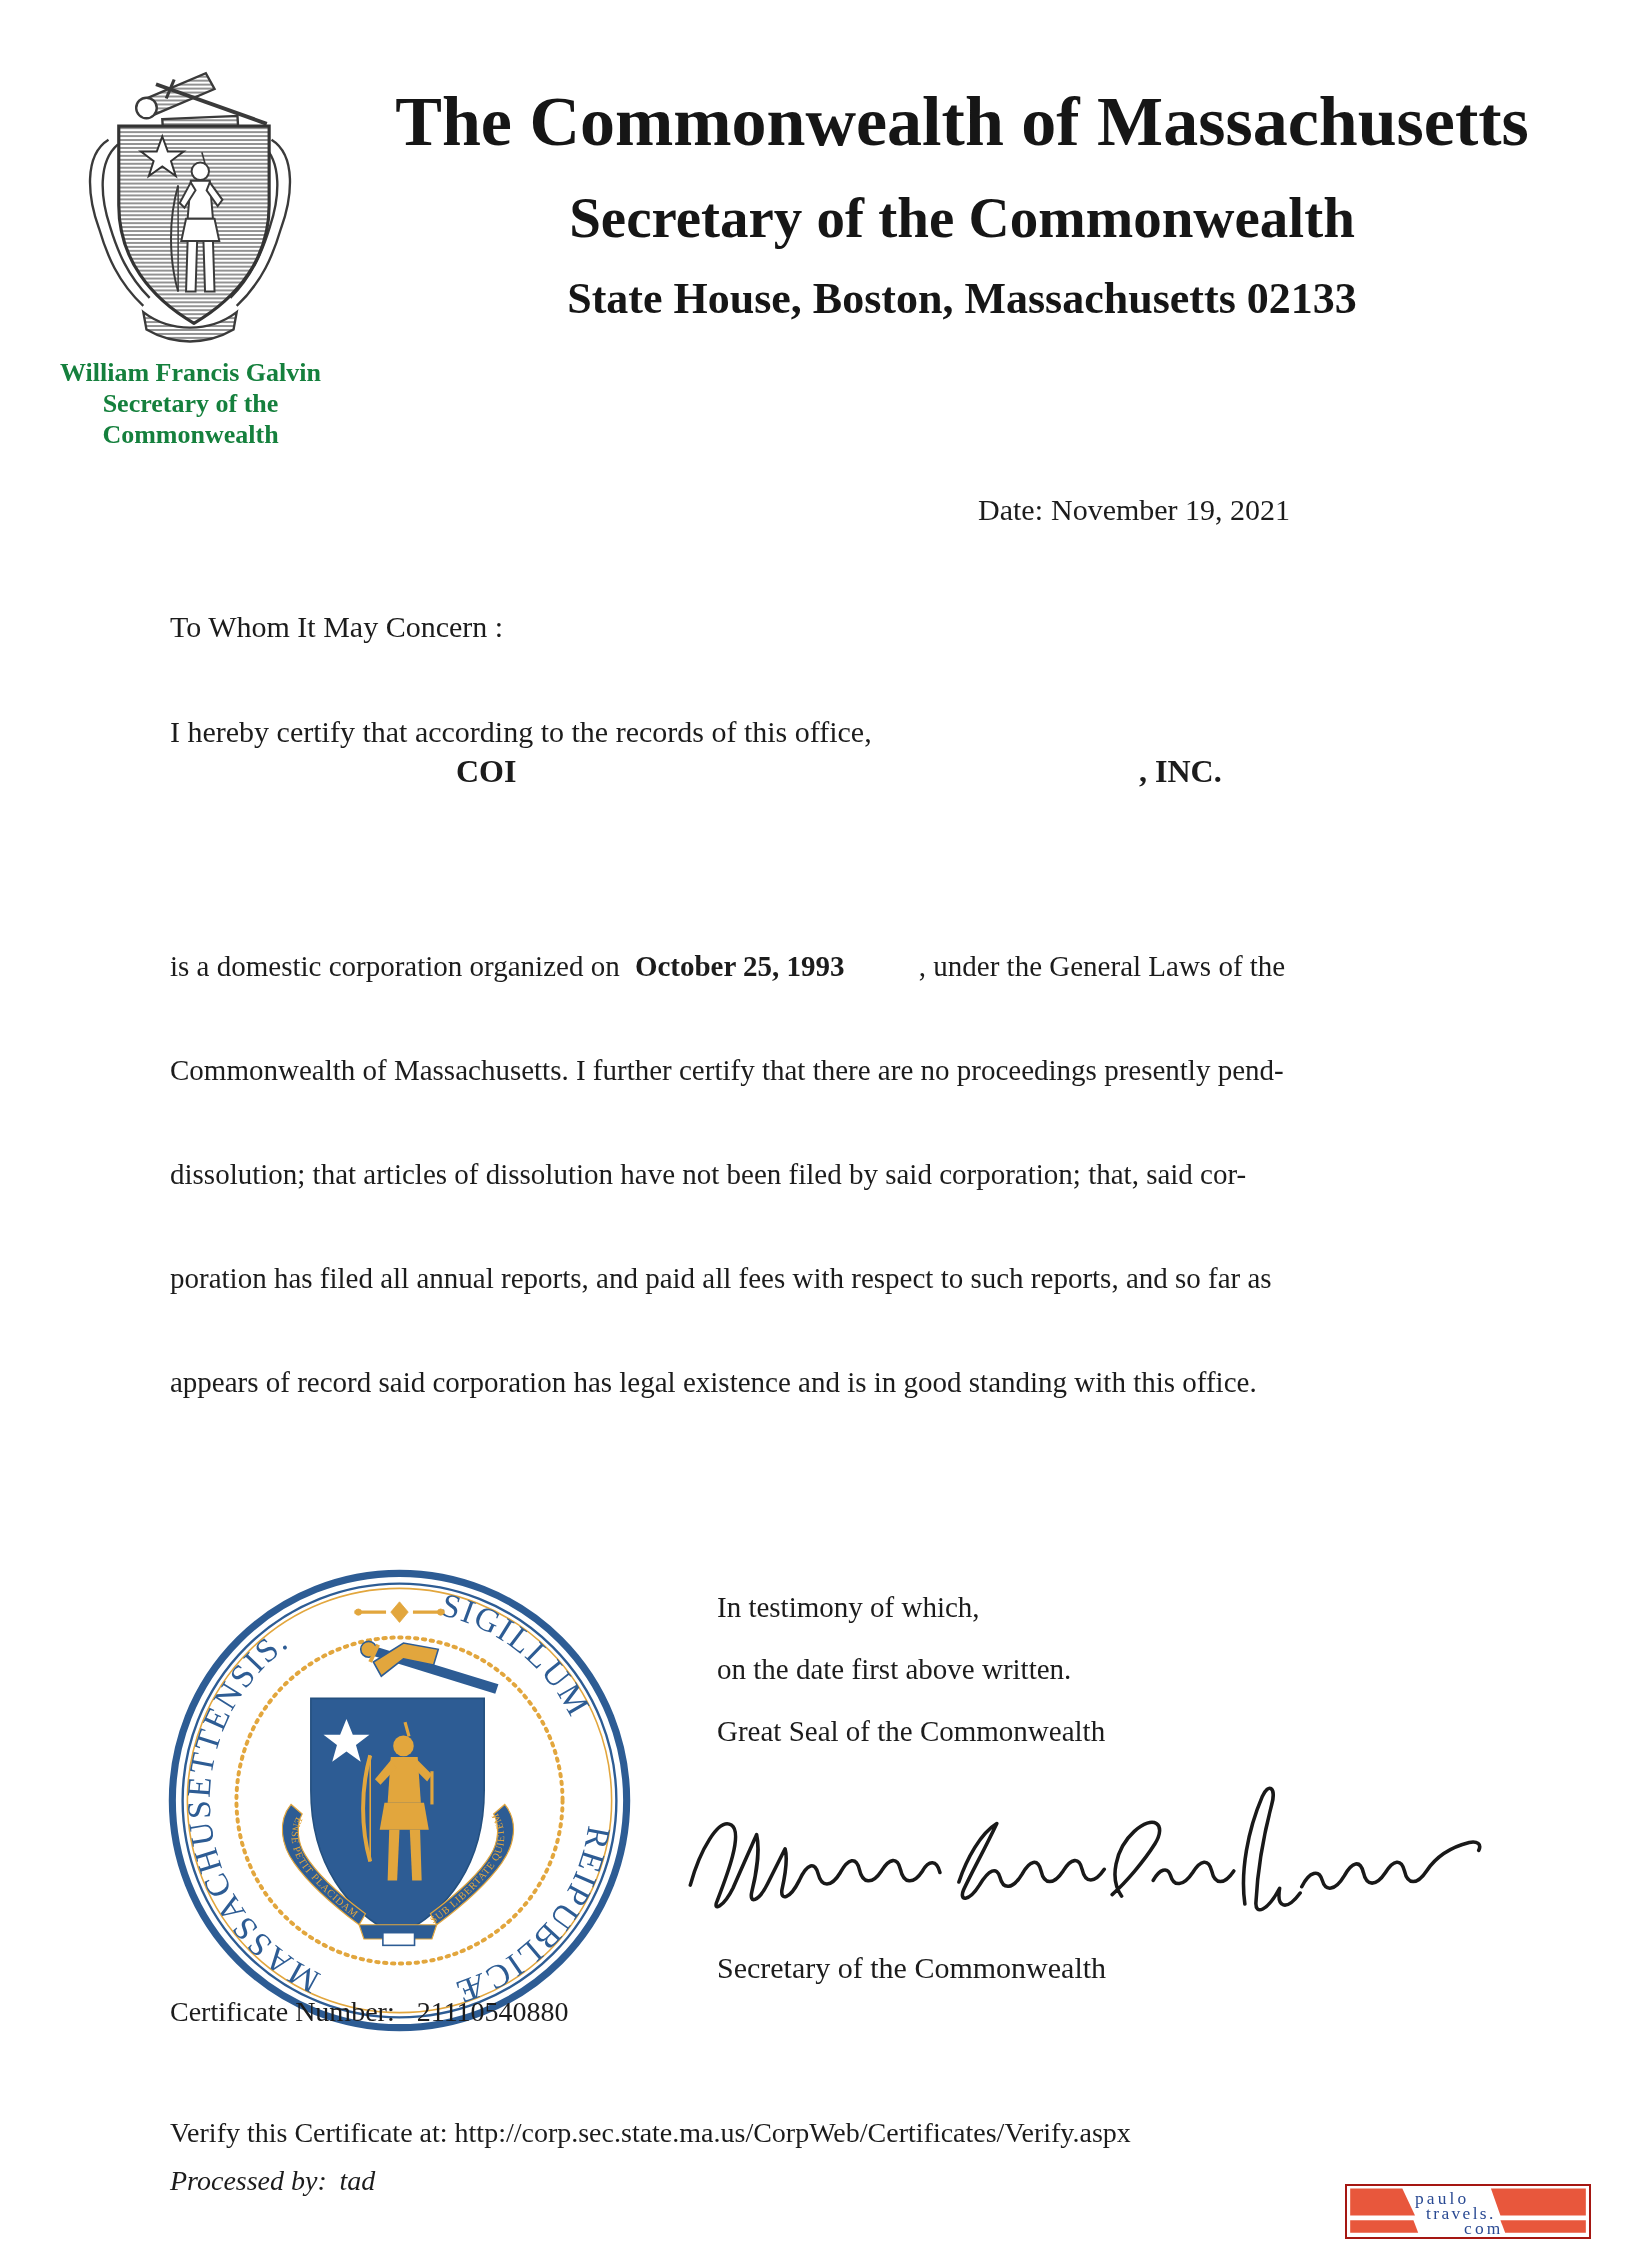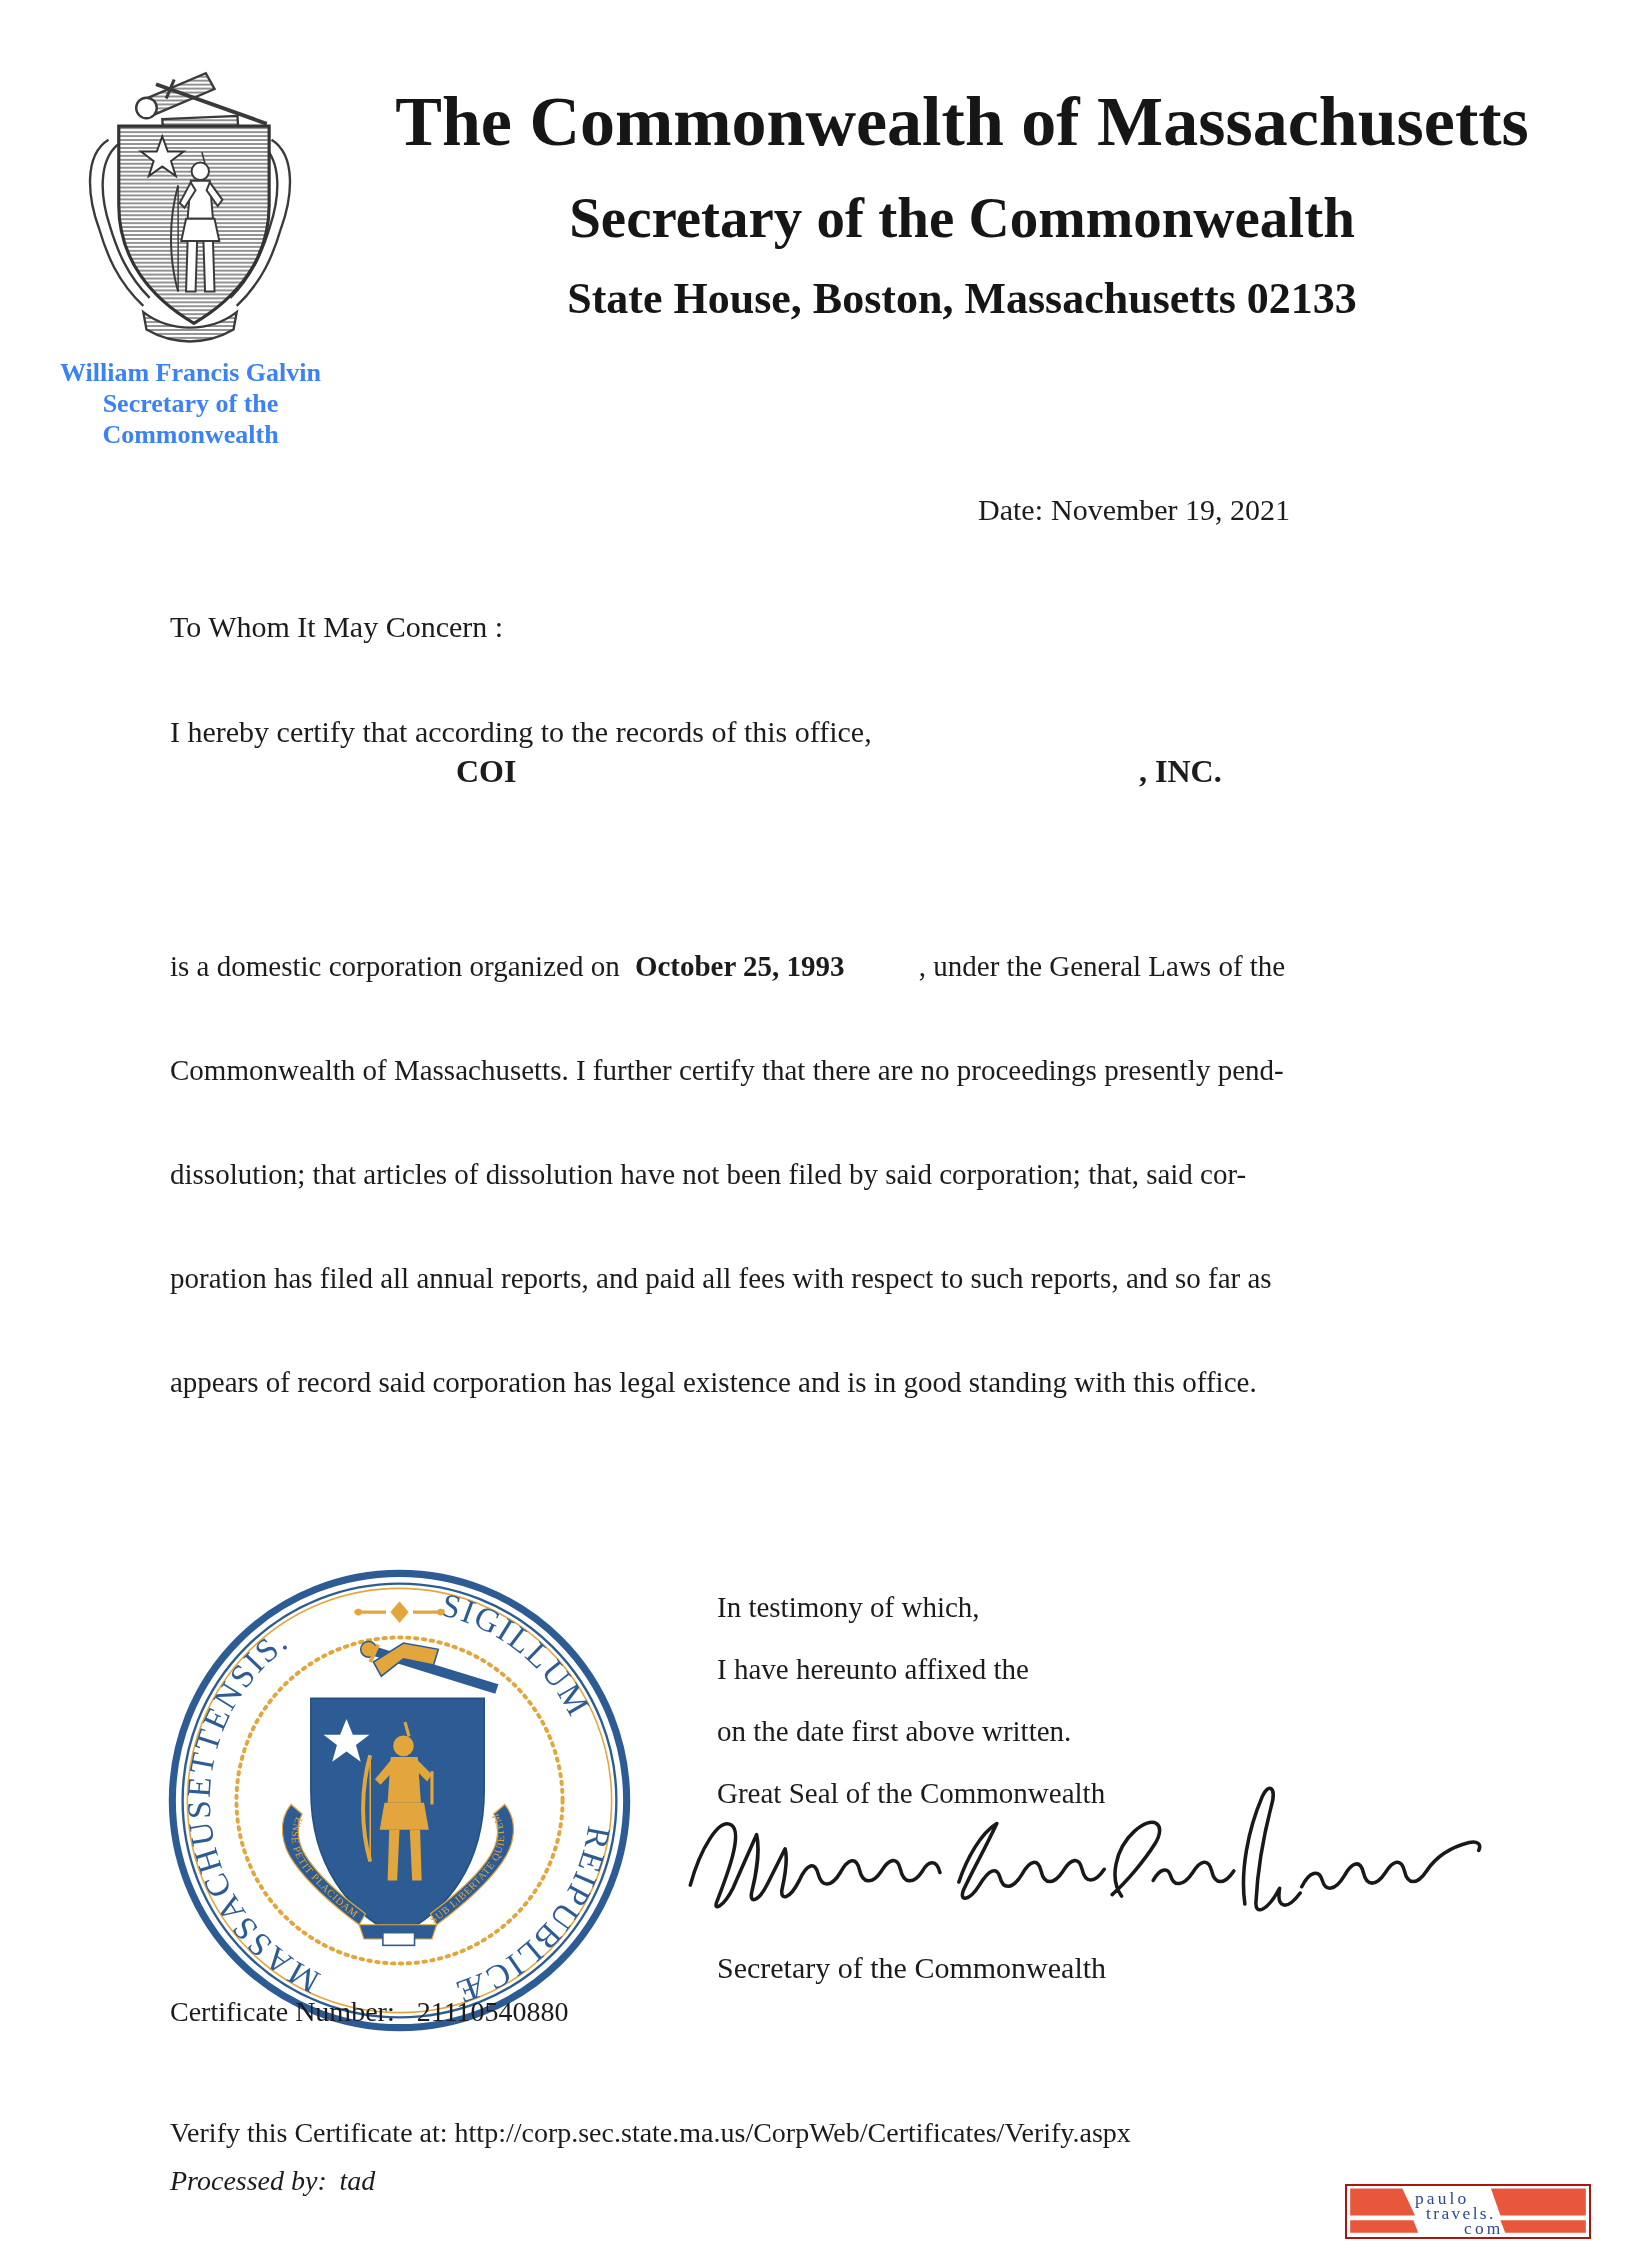--- a/index.html
+++ b/index.html
@@ -11,21 +11,21 @@
     color:#1c1c1c;
     overflow:hidden;
   }
   .abs{position:absolute;white-space:nowrap;}
   
   .hdr{left:334px;width:1256px;text-align:center;font-weight:bold;color:#161616;}
   .hdr1{top:82px;font-size:70px;}
   .hdr2{top:185px;font-size:57px;}
   .hdr3{top:273px;font-size:44px;}
   
-  .lh{left:44px;top:357px;width:293px;text-align:center;font-weight:bold;font-size:26px;line-height:31px;color:#3b82f6;}
+  .lh{left:44px;top:357px;width:293px;text-align:center;font-weight:bold;font-size:26px;line-height:31px;color:#15803d;}
   
   .t37{font-size:30px;}
   .t38{font-size:30px;}
   .t35{font-size:28px;}
   .bold{font-weight:bold;}
   .para{left:170px;top:914px;width:1331px;line-height:104px;font-size:29px;}
   .para div{white-space:nowrap;}
   .testimony{left:717px;top:1576px;line-height:62px;font-size:29px;}
   .gap-after-date{margin-left:67px;}
   .date-val{margin-left:8px;}
@@ -177,21 +177,20 @@
         <textPath href="#ribLeft" startOffset="6">ENSE PETIT PLACIDAM</textPath>
       </text>
       <text font-size="13" letter-spacing="1" fill="#e2a63d">
         <textPath href="#ribRight" startOffset="2">SUB LIBERTATE QUIETEM</textPath>
       </text>
     </g>
   </svg>
 
   <div class="abs testimony">
     <div>In testimony of which,</div>
-    <div>I have hereunto affixed the</div>
     <div>on the date first above written.</div>
     <div>Great Seal of the Commonwealth</div>
   </div>
 
   <svg class="abs" style="left:678px;top:1784px;" width="828" height="158" viewBox="0 0 1045 200">
     <path fill="none" stroke="#191919" stroke-width="4.5" stroke-linecap="round" stroke-linejoin="round" d="M14,128 C26,84 50,42 66,52 C82,62 58,122 48,148 C42,162 56,156 68,132 C80,104 90,82 98,64 C102,82 98,112 92,136 C88,152 100,150 112,126 C120,110 128,94 134,82 C138,96 134,116 130,134 C128,148 140,146 152,122 C162,100 172,98 176,114 C180,130 192,132 204,112 C214,94 224,92 228,108 C232,126 244,128 256,110 C266,94 276,92 280,108 C284,126 296,128 308,110 C316,96 326,96 330,112
          M354,124 C364,94 382,62 402,50 C386,84 370,112 360,134 C354,148 366,150 380,128 C392,108 402,104 406,118 C410,134 422,134 434,114 C444,96 454,94 458,110 C462,128 474,128 486,110 C496,94 506,92 510,108 C514,126 526,126 538,108
          M560,142 C544,120 552,82 576,60 C600,38 618,50 602,76 C588,98 566,124 548,140
          M600,122 C608,108 618,104 622,116 C626,130 638,130 650,112 C660,96 670,94 674,110 C678,128 690,128 702,110
          M716,152 C710,110 720,58 738,16 C746,-2 756,4 750,26 C740,64 732,110 730,150 C729,166 744,162 760,132 C756,156 768,162 786,138

